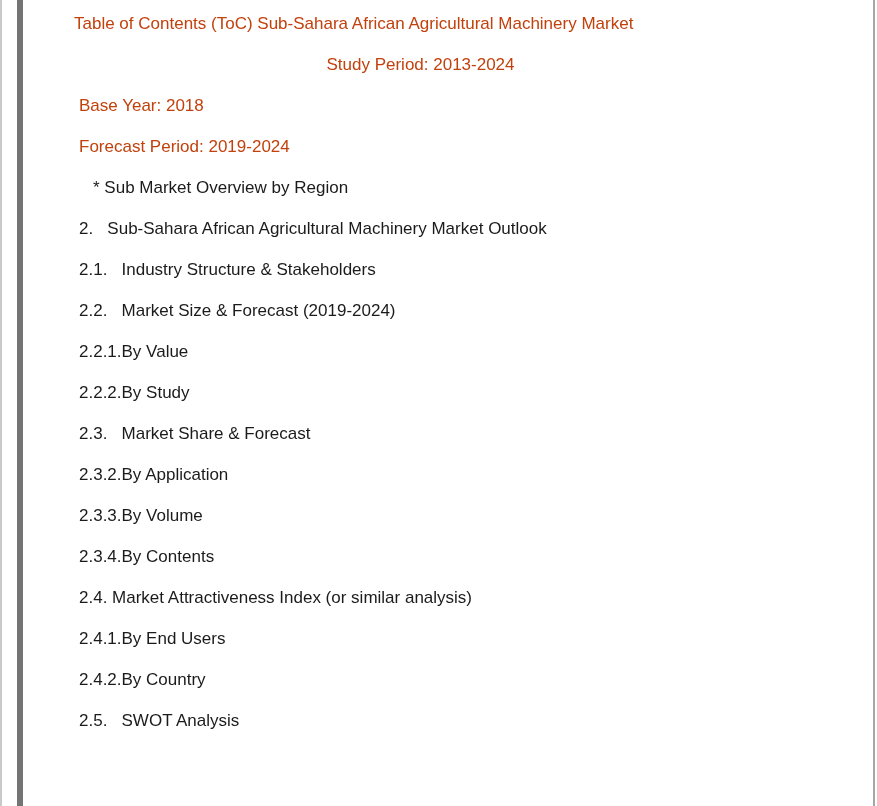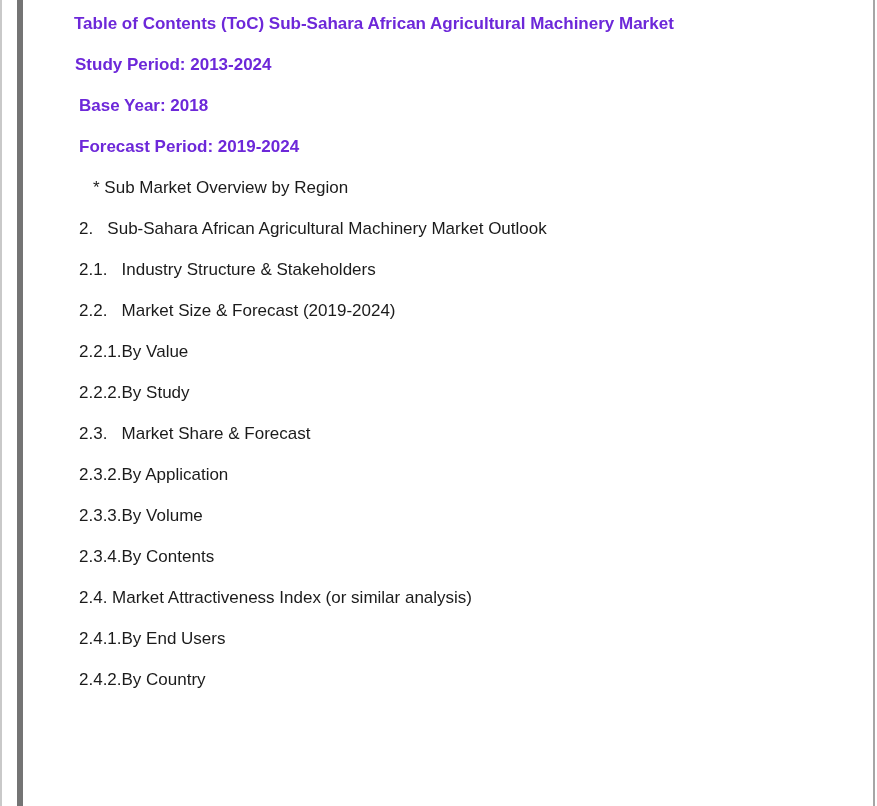--- a/index.html
+++ b/index.html
@@ -49,25 +49,25 @@
   }
   .line {
     margin: 0 0 20.5px 66px;
     width: 700px;
     font-size: 17px;
     line-height: 20.5px;
     text-indent: 13px;
     white-space: pre-wrap;
   }
   .bold {
-    font-weight: bold;
-    color: #6d28d9;
+    font-weight: normal;
+    color: #c2410c;
   }
   .ind-8  { text-indent: 8px; }
-  .ind-9  { text-indent: 9px; }
+  .ind-9  { text-indent: 9px; text-align: center; }
   .ind-27 { text-indent: 27px; }
 </style>
 </head>
 <body>
 
 <div class="edge-left"></div>
 <div class="bar-left"></div>
 <div class="edge-right"></div>
 
 <div class="doc">
@@ -81,13 +81,14 @@
   <p class="line">2.2.   Market Size &amp; Forecast (2019-2024)</p>
   <p class="line">2.2.1.By Value</p>
   <p class="line">2.2.2.By Study</p>
   <p class="line">2.3.   Market Share &amp; Forecast</p>
   <p class="line">2.3.2.By Application</p>
   <p class="line">2.3.3.By Volume</p>
   <p class="line">2.3.4.By Contents</p>
   <p class="line">2.4. Market Attractiveness Index (or similar analysis)</p>
   <p class="line">2.4.1.By End Users</p>
   <p class="line">2.4.2.By Country</p>
+  <p class="line">2.5.   SWOT Analysis</p>
 </div>
 
 </body></html>

